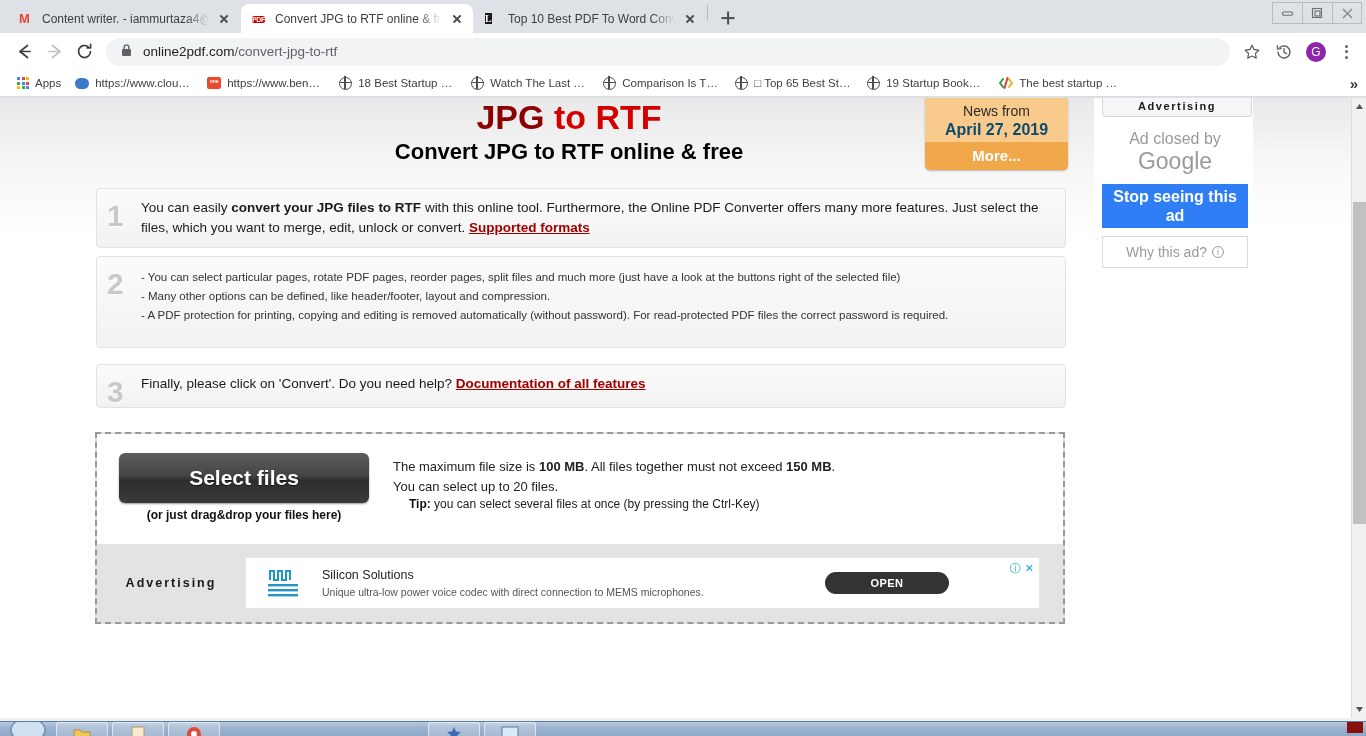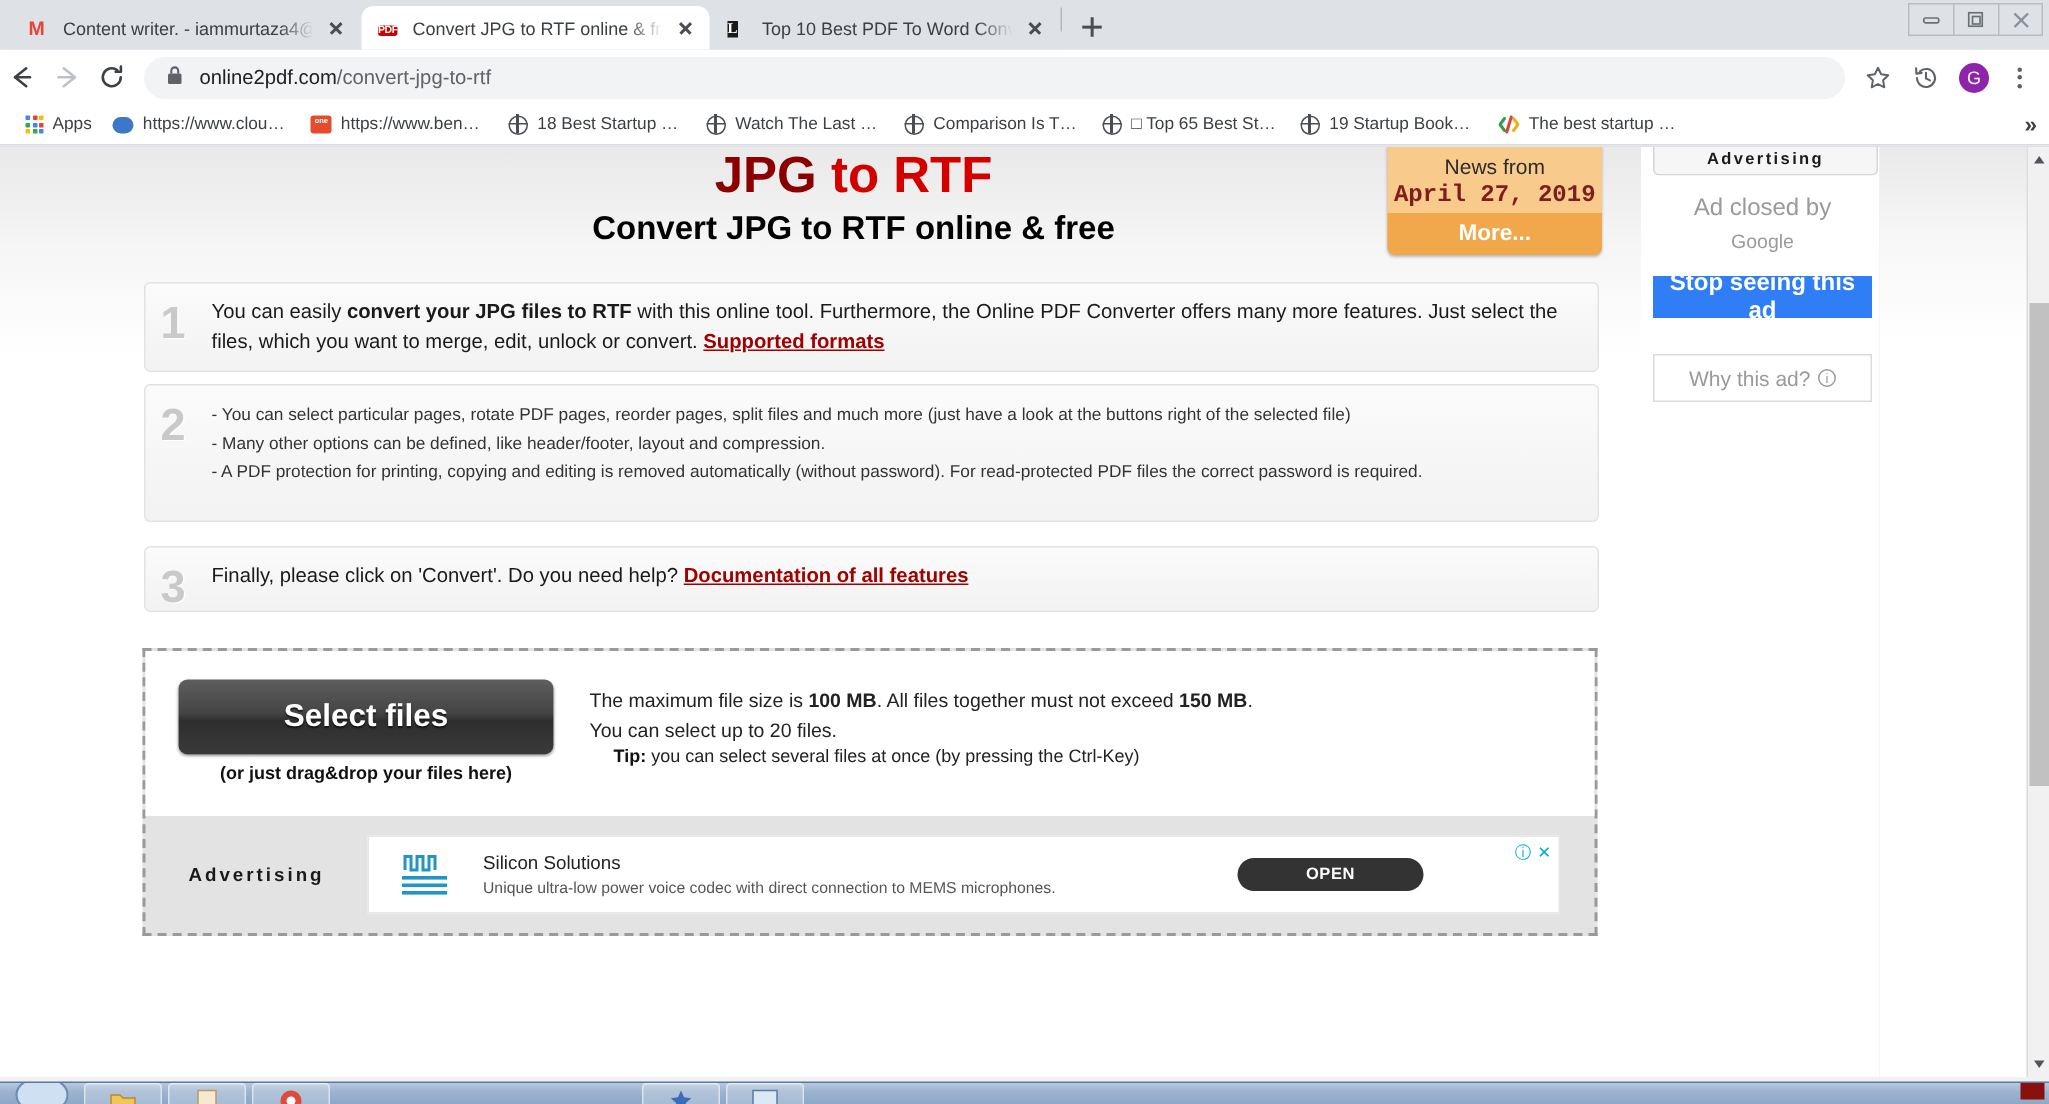--- a/index.html
+++ b/index.html
@@ -70,21 +70,21 @@
     position:absolute; right:4px; top:2px; display:flex; gap:0px; align-items:center;
   }
   .wc { width:30px; height:22px; display:flex; align-items:center; justify-content:center;
         border:1px solid #b8bcc0; border-right:none; background:#dee1e6; }
   .wc:last-child { border-right:1px solid #b8bcc0; }
   .wc svg { display:block; }
 
   
   .toolbar {
     height: 37px; background:#ffffff; display:flex; align-items:center;
-    padding: 0 8px 0 0; gap: 2px;
+    padding: 0 8px 0 10px; gap: 2px;
   }
   .navbtn { width:28px; height:28px; display:flex; align-items:center; justify-content:center; }
   .omnibox {
     flex: 1 1 auto; height: 28px; background:#f1f3f4; border-radius:14px;
     display:flex; align-items:center; padding: 0 14px; margin: 0 6px 0 6px;
     font-size: 13.5px; color:#202124; gap:10px;
   }
   .omnibox .url-main { color:#202124; }
   .omnibox .url-path { color:#5f6368; }
   .tb-right { display:flex; align-items:center; gap:4px; }
@@ -145,21 +145,21 @@
             line-height:28px; margin-top:2px;}
 
   .newsbox {
     position:absolute; left:925px; top:0px; width:143px; height:72px;
     background:#f5bc72; border-radius:0 0 5px 5px; text-align:center;
     box-shadow: 0 1px 2px rgba(0,0,0,.25);
     display:flex; flex-direction:column;
   }
   .news-top { background:#f8ca8c; flex:1 1 auto; padding-top:4px; }
   .news-l1 { font-size:14px; color:#2b2b2b; line-height:18px; }
-  .news-l2 { font-size:16px; font-weight:bold; color:#7f1d1d; line-height:20px;font-family:Liberation Mono, monospace; }
+  .news-l2 { font-size:16px; font-weight:bold; color:#0c4a6e; line-height:20px; }
   .news-more { background:#f0a84b; height:28px; line-height:28px; font-size:15px;
                font-weight:bold; color:#fff; border-radius:0 0 5px 5px; }
 
   
   .step {
     position:absolute; left:96px; width:970px;
     background: linear-gradient(to bottom,#fbfbfb,#f2f2f2);
     border:1px solid #e2e2e2; border-radius:4px;
     display:flex; padding: 9px 12px 9px 10px;
   }
@@ -224,23 +224,23 @@
   
   .rightcol { position:absolute; left:1094px; top:0; width:159px; height:620px; background:#fff; }
   .rc-advertising {
     position:absolute; left:8px; top:-1px; width:150px; height:20px;
     border:1px solid #d6d6d6; border-top:none; border-radius:0 0 4px 4px;
     background:#f6f6f6; text-align:center; font-size:11px; font-weight:bold;
     letter-spacing:1.6px; color:#1a1a1a; line-height:19px;
   }
   .rc-closed { position:absolute; left:8px; top:30px; width:146px; text-align:center;
                font-size:16px; color:#9a9a9a; line-height:22px; }
-  .rc-closed .g { font-size:13px; color:#9a9a9a; }
+  .rc-closed .g { font-size:23px; color:#9a9a9a; }
   .rc-stop {
-    position:absolute; left:8px; top:86px; width:146px; height:28px;
+    position:absolute; left:8px; top:86px; width:146px; height:44px;
     background:#2f7ef5; color:#fff; font-size:16px; font-weight:bold;
     display:flex; align-items:center; justify-content:center; text-align:center; line-height:19px;
   }
   .rc-why {
     position:absolute; left:8px; top:138px; width:146px; height:32px;
     border:1px solid #dcdcdc; background:#fff; color:#9a9a9a; font-size:14px;
     display:flex; align-items:center; justify-content:center; gap:5px;
   }
   .info-circ {
     width:12px;height:12px;border:1px solid #9a9a9a;border-radius:50%;

